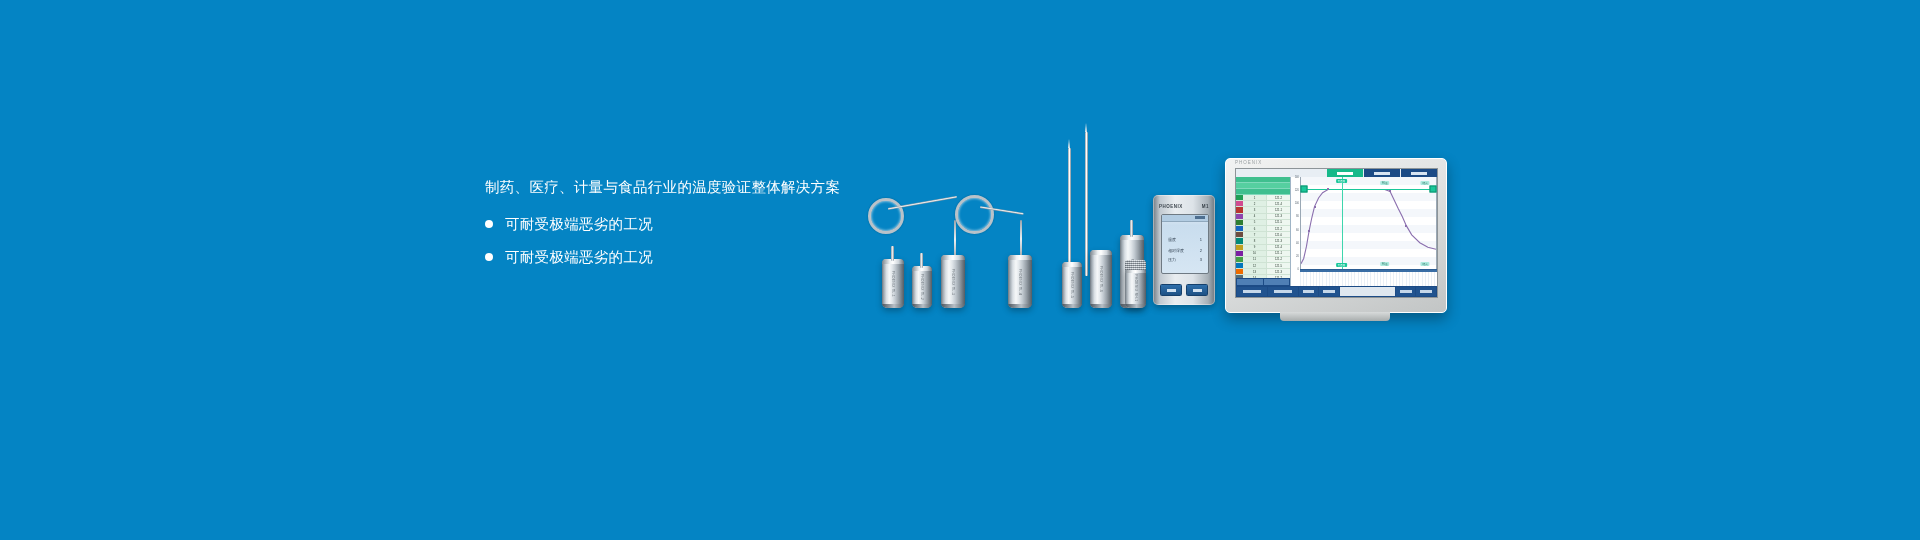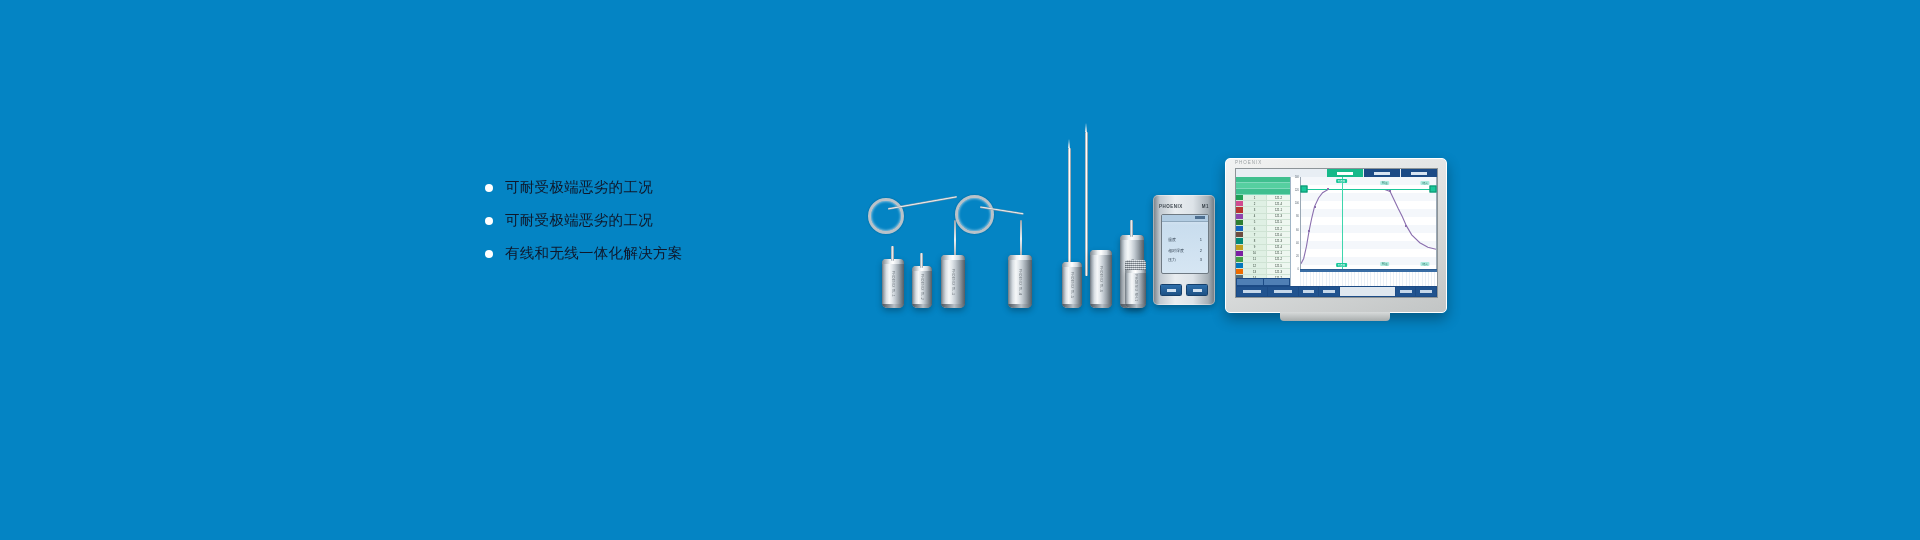--- a/index.html
+++ b/index.html
@@ -21,21 +21,21 @@
     white-space:nowrap;letter-spacing:.3px;
   }
   .bullets{list-style:none;margin:0;padding:0;}
   .bullet{
     display:flex;align-items:center;margin-bottom:14px;
   }
   .dot{
     width:8px;height:8px;border-radius:50%;background:#ffffff;
     margin-right:12px;flex:0 0 auto;
   }
-  .bullet-label{font-size:14.5px;color:#0f172a;white-space:nowrap;letter-spacing:.3px;}
+  .bullet-label{font-size:14.5px;color:#ffffff;white-space:nowrap;letter-spacing:.3px;}
 
   
   .product-area{position:absolute;left:880px;top:120px;width:400px;height:200px;}
 
   
   .needle{
     position:absolute;width:3px;background:linear-gradient(90deg,#8a949c 0%,#e6ebef 35%,#fdfdfd 50%,#c3ccd3 70%,#79838b 100%);
     border-radius:1px;
   }
   .needle:after{
@@ -219,32 +219,29 @@
     position:absolute;left:400px;top:192px;width:110px;height:9px;
     background:linear-gradient(180deg,#d8dbdb,#a8adad);border-radius:0 0 4px 4px;
   }
 </style>
 </head>
 <body>
 
 <div class="banner">
 
   <div class="text-block">
+    <p class="subtitle">制药、医疗、计量与食品行业的温度验证整体解决方案</p>
     <ul class="bullets">
       <li class="bullet">
         <span class="dot"></span>
         <span class="bullet-label">可耐受极端恶劣的工况</span>
       </li>
       <li class="bullet">
         <span class="dot"></span>
         <span class="bullet-label">可耐受极端恶劣的工况</span>
-      </li>
-      <li class="bullet">
-        <span class="dot"></span>
-        <span class="bullet-label">有线和无线一体化解决方案</span>
       </li>
     </ul>
   </div>
 
   <div class="product-area">
 
     <div class="needle" style="left:188px;top:28px;height:128px;"></div>
     <div class="needle" style="left:205px;top:12px;height:144px;"></div>
 
     <div class="wire" style="left:74px;top:100px;width:2px;height:44px;"></div>

